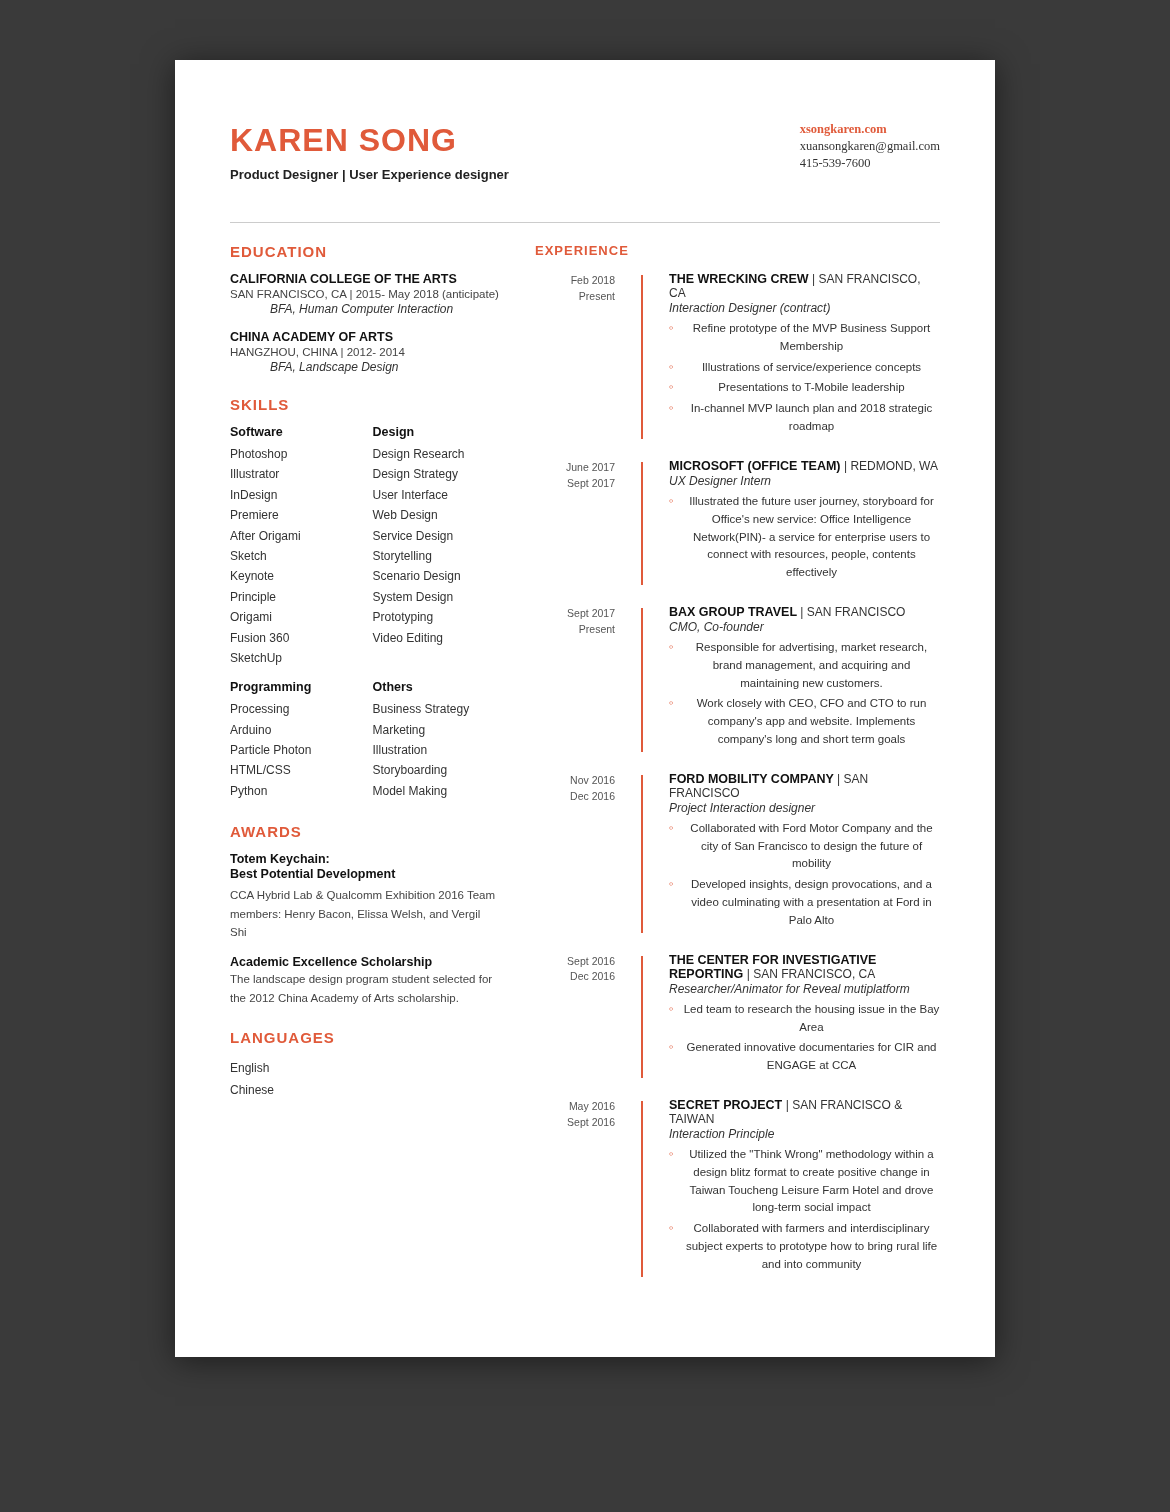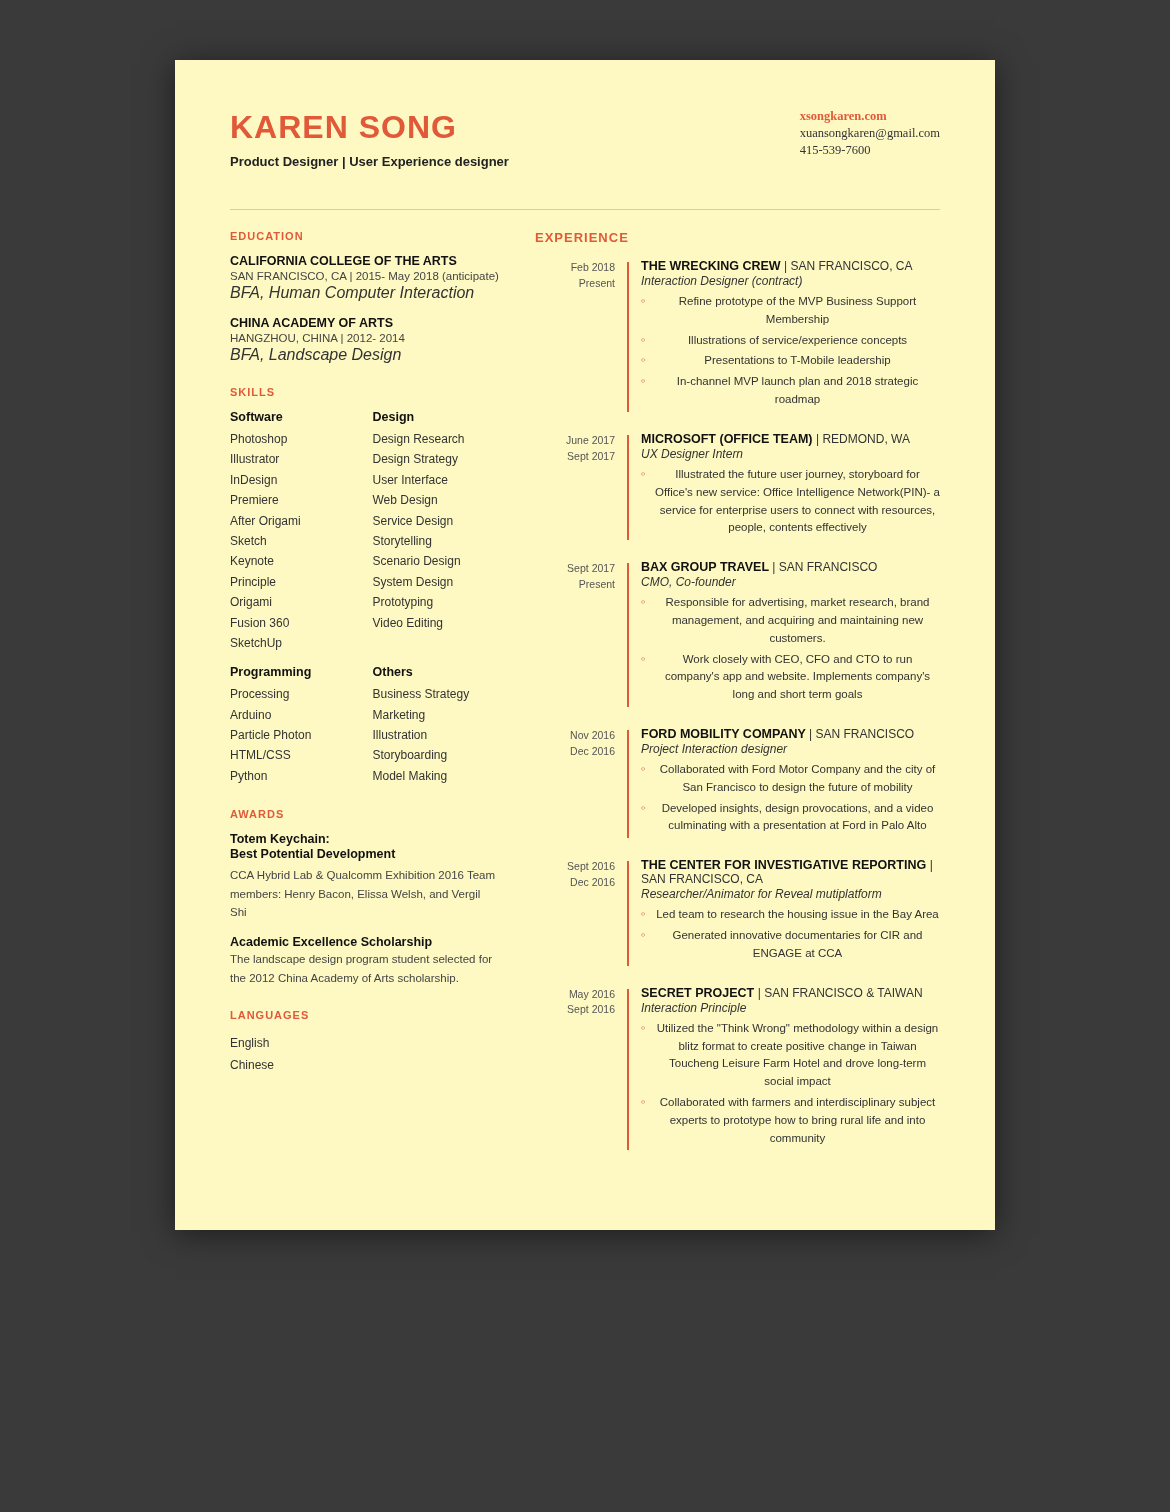--- a/index.html
+++ b/index.html
@@ -6,23 +6,23 @@
     body {
       background-color: #3a3a3a;
       display: flex;
       justify-content: center;
       align-items: flex-start;
       min-height: 1512px;
       padding: 60px 0;
       font-family: 'Arial', sans-serif;
     }
     .resume-paper {
-      background: #fef9c3;
+      background: #ffffff;
       width: 820px;
-      padding: 49px 55px 60px 55px;
+      padding: 62px 55px 60px 55px;
       box-shadow: 0 4px 30px rgba(0,0,0,0.5);
     }
     
     .header-section {
       display: flex;
       justify-content: space-between;
       align-items: flex-start;
       margin-bottom: 30px;
       padding-bottom: 10px;
     }
@@ -72,21 +72,21 @@
     }
     .left-col {
       width: 270px;
       flex-shrink: 0;
     }
     .right-col {
       flex: 1;
     }
     
     .section-heading {
-      font-size: 11px;
+      font-size: 15px;
       font-weight: 800;
       color: #e05a3a;
       letter-spacing: 1px;
       text-transform: uppercase;
       margin-bottom: 12px;
       margin-top: 22px;
     }
     .section-heading:first-child {
       margin-top: 0;
     }
@@ -97,24 +97,25 @@
       color: #111;
       text-transform: uppercase;
       margin-bottom: 2px;
     }
     .edu-location {
       font-size: 11.5px;
       color: #444;
       margin-bottom: 2px;
     }
     .edu-degree {
-      font-size: 16px;
+      font-size: 12px;
       font-style: italic;
       color: #333;
       margin-bottom: 14px;
+      margin-left: 40px;
     }
     
     .skills-grid {
       display: flex;
       gap: 15px;
       margin-bottom: 12px;
     }
     .skills-col {
       flex: 1;
     }
@@ -158,21 +159,21 @@
     .section-heading-right {
       font-size: 13px;
       font-weight: 800;
       color: #e05a3a;
       letter-spacing: 1px;
       text-transform: uppercase;
       margin-bottom: 14px;
     }
     .exp-entry {
       display: flex;
-      gap: 12px;
+      gap: 26px;
       margin-bottom: 20px;
     }
     .exp-date-col {
       width: 80px;
       flex-shrink: 0;
       font-size: 10.5px;
       color: #555;
       line-height: 1.5;
       text-align: right;
       padding-top: 1px;

